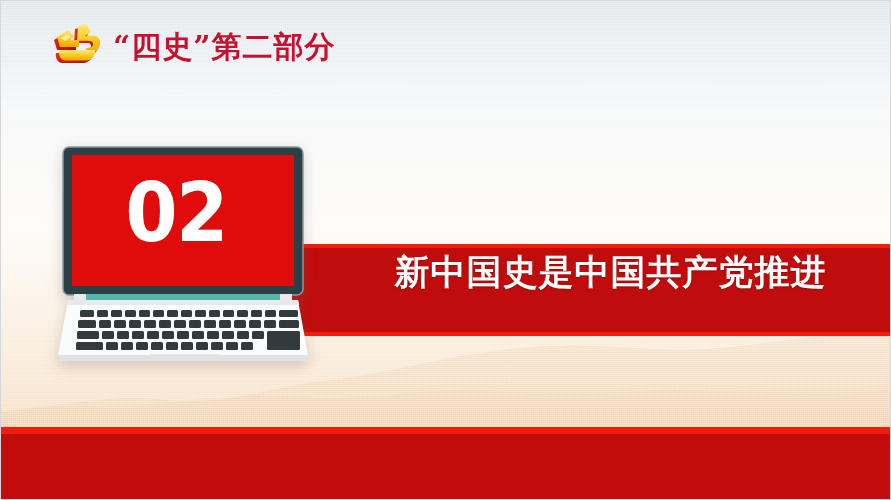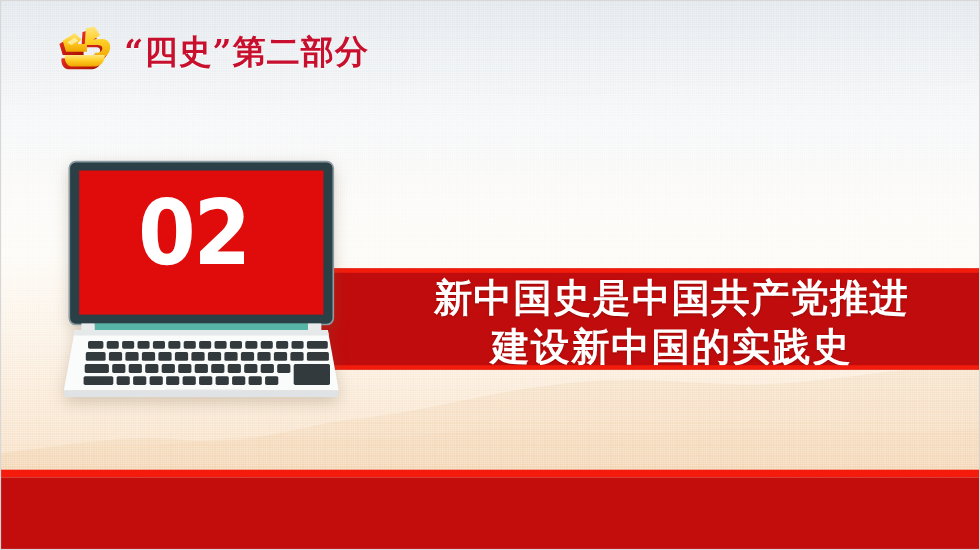--- a/index.html
+++ b/index.html
@@ -219,21 +219,20 @@
 
         <path d="M13,16.6 L20,12 L23,15 L17,19 Z" fill="#fff3bf" opacity=".75"></path>
       </svg>
     </span>
     <span class="header-title">“四史”第二部分</span>
   </div>
 
   <div class="banner">
     <div class="banner-text">
       <div class="l1">新中国史是中国共产党推进</div>
-      <div class="l2">建设新中国的实践史</div>
     </div>
   </div>
 
 
   <div class="laptop">
     <svg viewBox="0 0 250 226" aria-hidden="true">
 
       <rect x="5" y="5" width="240" height="148" rx="6" fill="#2b3f46"></rect>
       <rect x="5" y="5" width="240" height="148" rx="6" fill="none" stroke="#8a9ba1" stroke-width="1.5"></rect>
 

